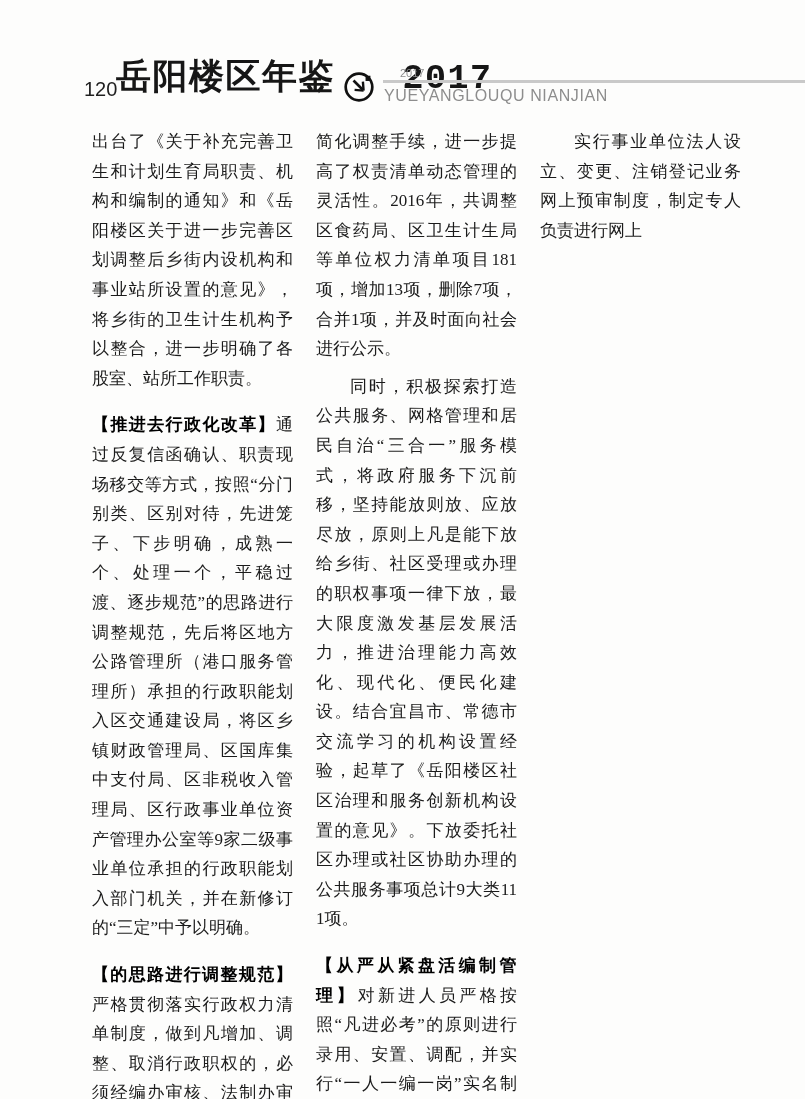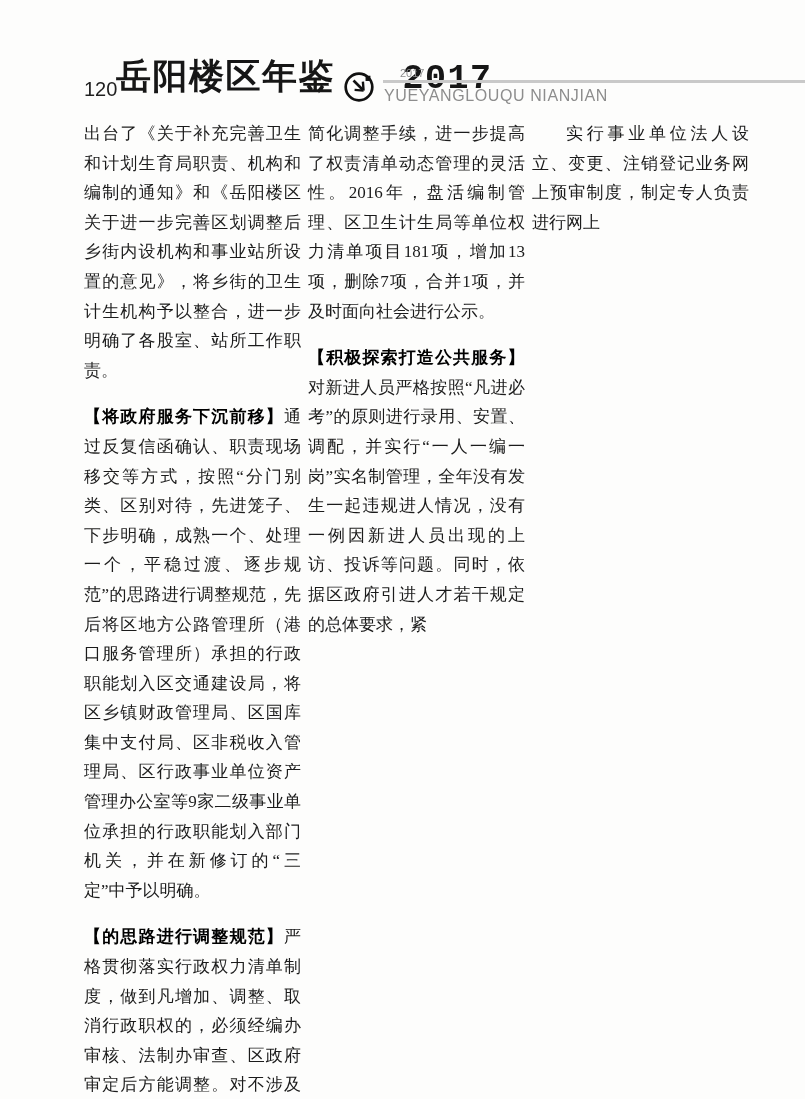--- a/index.html
+++ b/index.html
@@ -47,21 +47,21 @@
   .col {
     position:absolute; top:119px; width:217px;
     font-size:17px; line-height:29.6px;
     text-align:justify;
     word-break:break-all;
     color:#1b1b1b;
   }
   #col-1 { left:84px; }
   #col-2 { left:308px; }
   #col-3 { left:532px; }
-  .col p { margin:0; }
+  .col p { margin:8px; }
   .col p.gap { margin-top:17px; }
   .col p.indent { text-indent:2em; }
   b.sec-heading {
     font-family:"Liberation Sans", sans-serif;
     font-weight:bold; letter-spacing:0.5px; color:#000;
   }
 </style>
 </head>
 <body>
 
@@ -78,22 +78,23 @@
 </div>
 
 <div class="masthead-right">
   <div class="masthead-year">2017</div>
   <div class="masthead-rule"></div>
   <div class="masthead-sub">YUEYANGLOUQU NIANJIAN</div>
 </div>
 
 <div class="col" id="col-1">
     <p>出台了《关于补充完善卫生和计划生育局职责、机构和编制的通知》和《岳阳楼区关于进一步完善区划调整后乡街内设机构和事业站所设置的意见》，将乡街的卫生计生机构予以整合，进一步明确了各股室、站所工作职责。</p>
-    <p class="gap"><b class="sec-heading">【将政府服务下沉前移】</b>通过反复信函确认、职责现场移交等方式，按照“分门别类、区别对待，先进笼子、下步明确，成熟一个、处理一个，平稳过渡、逐步规范”的思路进行调整规范，先后将区地方公路管理所（港口服务管理所）承担的行政职能划入区交通建设局，将区乡镇财政管理局、区国库集中支付局、区非税收入管理局、区行政事业单位资产管理办公室等9家二级事业单位承担的行政职能划入部门机关，并在新修订的“三定”中予以明确。</p>
+    <p class="gap"><b class="sec-heading">【推进去行政化改革】</b>通过反复信函确认、职责现场移交等方式，按照“分门别类、区别对待，先进笼子、下步明确，成熟一个、处理一个，平稳过渡、逐步规范”的思路进行调整规范，先后将区地方公路管理所（港口服务管理所）承担的行政职能划入区交通建设局，将区乡镇财政管理局、区国库集中支付局、区非税收入管理局、区行政事业单位资产管理办公室等9家二级事业单位承担的行政职能划入部门机关，并在新修订的“三定”中予以明确。</p>
     <p class="gap"><b class="sec-heading">【的思路进行调整规范】</b>严格贯彻落实行政权力清单制度，做到凡增加、调整、取消行政职权的，必须经编办审核、法制办审查、区政府审定后方能调整。对不涉及事项变动，</p>
   </div>
 <div class="col" id="col-2">
-    <p>简化调整手续，进一步提高了权责清单动态管理的灵活性。2016年，盘活编制管理、区卫生计生局等单位权力清单项目181项，增加13项，删除7项，合并1项，并及时面向社会进行公示。</p>
-    <p class="gap"><b class="sec-heading">【积极探索打造公共服务】</b>对新进人员严格按照“凡进必考”的原则进行录用、安置、调配，并实行“一人一编一岗”实名制管理，全年没有发生一起违规进人情况，没有一例因新进人员出现的上访、投诉等问题。同时，依据区政府引进人才若干规定的总体要求，紧</p>
+    <p>简化调整手续，进一步提高了权责清单动态管理的灵活性。2016年，共调整区食药局、区卫生计生局等单位权力清单项目181项，增加13项，删除7项，合并1项，并及时面向社会进行公示。</p>
+    <p class="indent">同时，积极探索打造公共服务、网格管理和居民自治“三合一”服务模式，将政府服务下沉前移，坚持能放则放、应放尽放，原则上凡是能下放给乡街、社区受理或办理的职权事项一律下放，最大限度激发基层发展活力，推进治理能力高效化、现代化、便民化建设。结合宜昌市、常德市交流学习的机构设置经验，起草了《岳阳楼区社区治理和服务创新机构设置的意见》。下放委托社区办理或社区协助办理的公共服务事项总计9大类111项。</p>
+    <p class="gap"><b class="sec-heading">【从严从紧盘活编制管理】</b>对新进人员严格按照“凡进必考”的原则进行录用、安置、调配，并实行“一人一编一岗”实名制管理，全年没有发生一起违规进人情况，没有一例因新进人员出现的上访、投诉等问题。同时，依据区政府引进人才若干规定的总体要求，紧</p>
   </div>
 <div class="col" id="col-3">
     <p class="indent">实行事业单位法人设立、变更、注销登记业务网上预审制度，制定专人负责进行网上</p>
   </div>
 
 </body></html>

